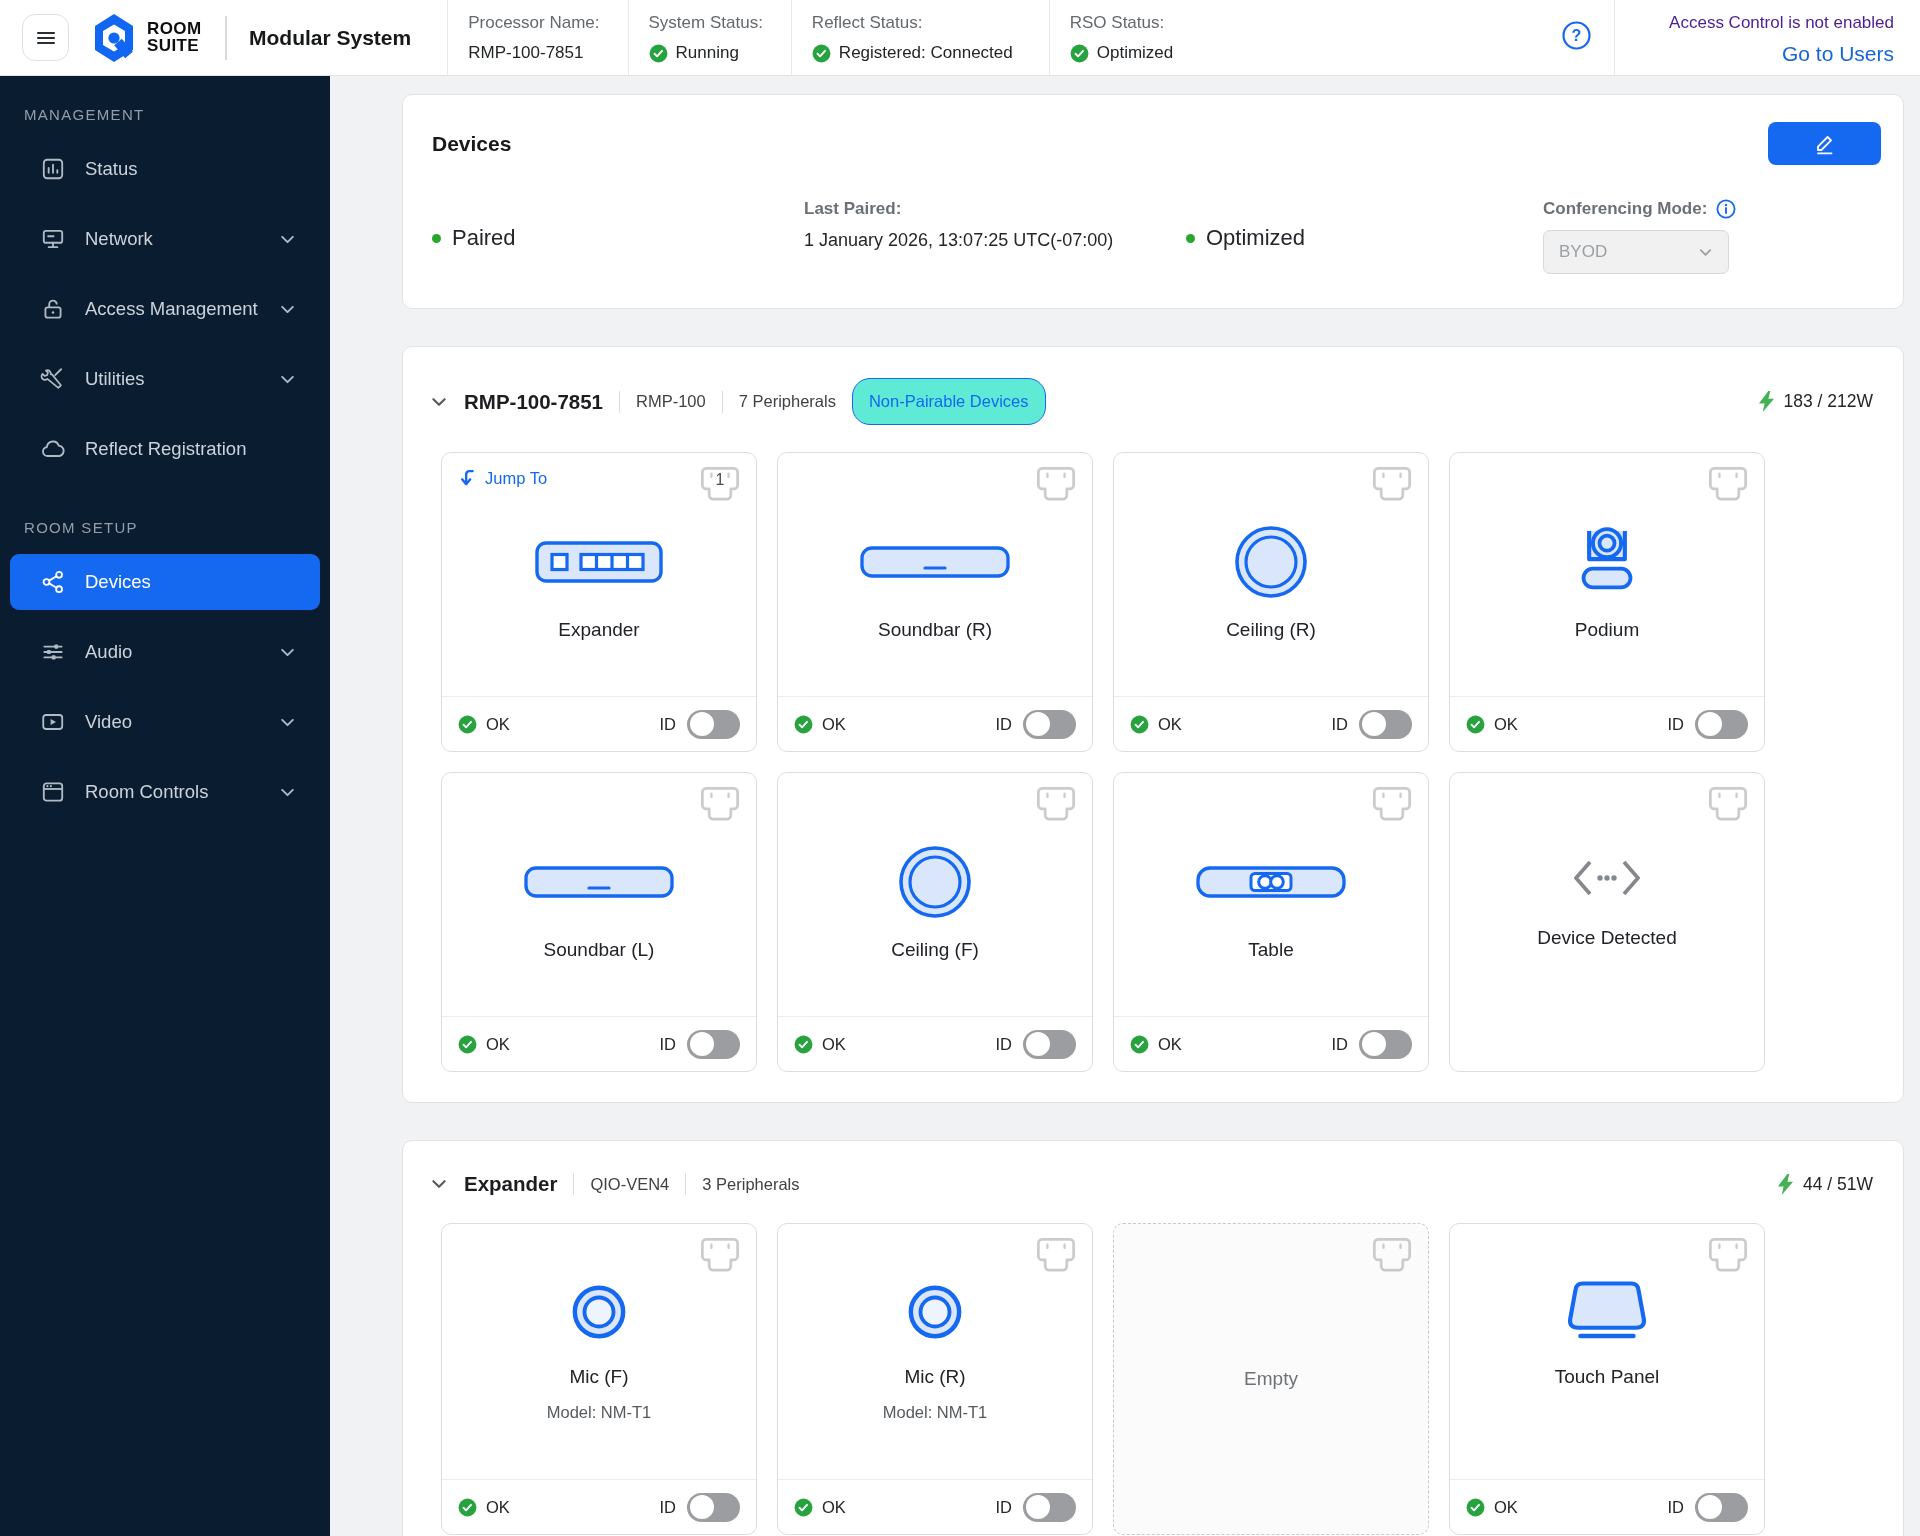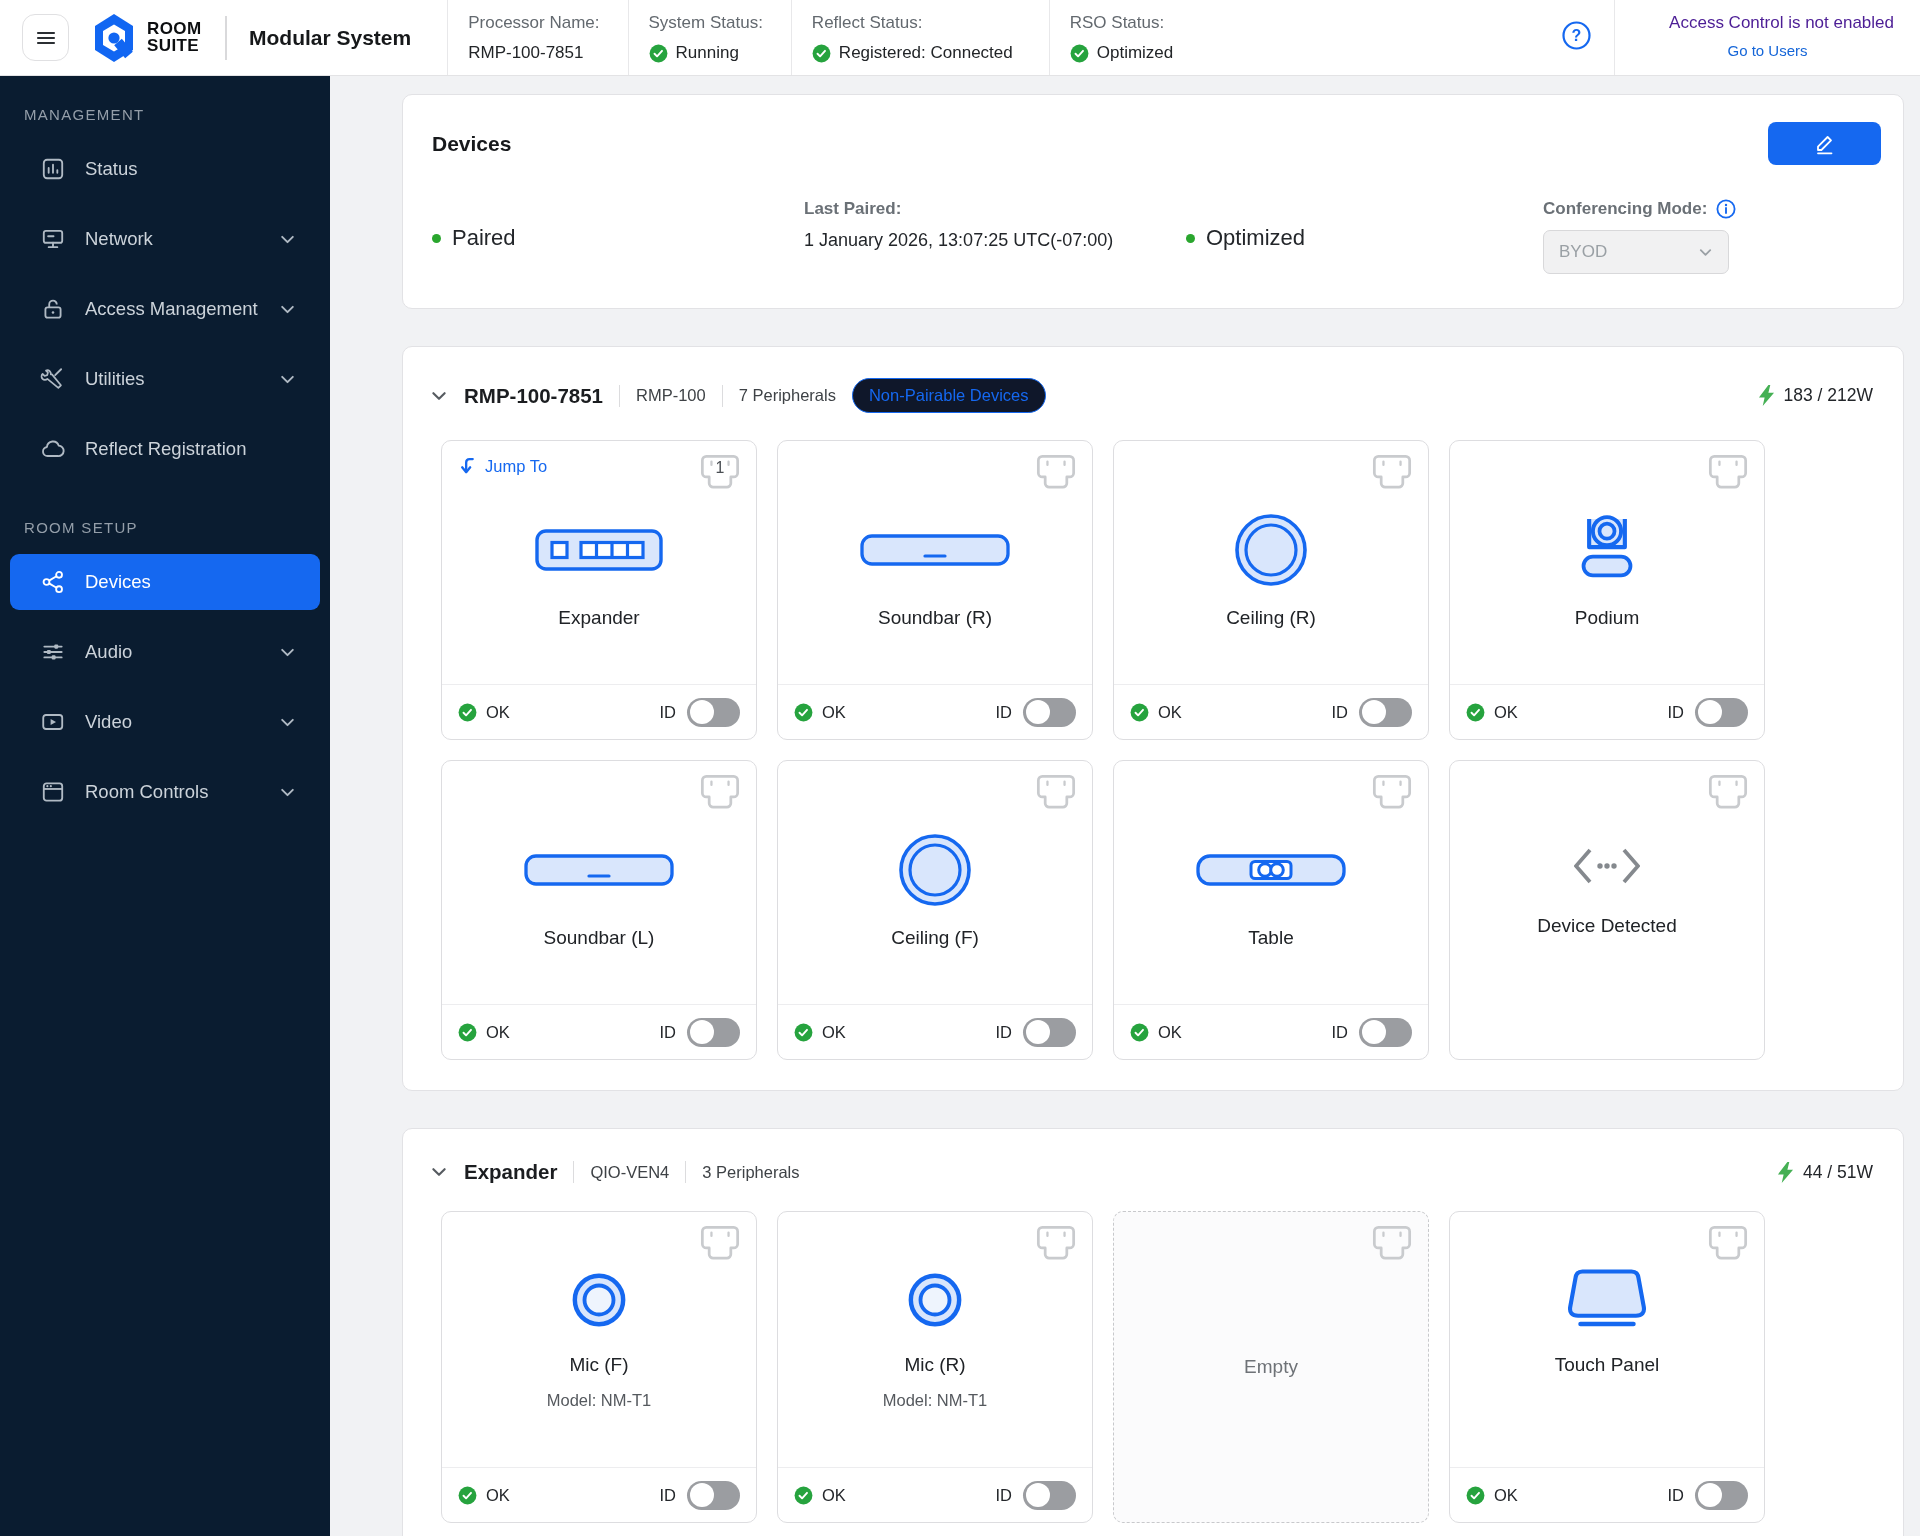--- a/index.html
+++ b/index.html
@@ -16,21 +16,21 @@
   .vdiv { width:1.5px; height:44px; background:#d9d9db; margin:16px 22px 0 24px; }
   .app-title { font-size:21px; font-weight:700; color:#16181a; align-self:center; }
   .hfields { display:flex; margin-left:36px; }
   .hfield { border-left:1px solid #e8e8ea; padding:13px 0 0 20px; }
   .hfield .lbl { font-size:17px; color:#63696f; }
   .hfield .val { display:flex; align-items:center; gap:8px; margin-top:10px; font-size:17px; color:#222528; }
   .hspacer { flex:1; }
   .help { align-self:center; margin-right:22px; cursor:pointer; }
   .access { border-left:1px solid #e8e8ea; padding:13px 26px 0 26px; text-align:right; min-width:306px; }
   .access .l1 { font-size:17px; color:#4c1d95; }
-  .access .l2 { font-size:15px; color:#1465d8; margin-top:9px; cursor:pointer;text-align:center; }
+  .access .l2 { font-size:21px; color:#1465d8; margin-top:9px; cursor:pointer; }
 
   
   .sidebar { position:absolute; top:76px; left:0; bottom:0; width:330px; background:#0a1c30; }
   .nav-label { font-size:15px; letter-spacing:1.3px; color:#949ea9; margin:30px 0 18px 24px; font-weight:500; }
   .nav-label.second { margin-top:42px; }
   .nav-item { height:56px; margin:0 10px 14px 10px; border-radius:9px; display:flex; align-items:center;
     padding:0 24px 0 30px; color:#ccd3da; font-size:18.5px; cursor:pointer; }
   .nav-item .nicon { width:26px; height:26px; margin-right:19px; color:#b0bac4; flex:none; }
   .nav-item .chev { margin-left:auto; color:#b0bac4; display:flex; }
   .nav-item.active { background:#1568f0; color:#fff; }
@@ -58,22 +58,22 @@
   .select { margin-top:11px; width:186px; height:44px; background:#f1f1f2; border:1.5px solid #d8d8da;
     border-radius:7px; display:flex; align-items:center; justify-content:space-between; padding:0 15px;
     color:#9aa0a5; font-size:17px; cursor:default; }
 
   .sec { margin-bottom:37px; padding-bottom:30px; }
   .sec-head { display:flex; align-items:center; padding:31px 30px 0 27px; gap:16px; }
   .sec-chev { color:#565b60; display:flex; cursor:pointer; }
   .sec-name { font-size:20.5px; font-weight:700; color:#1b1d20; }
   .sep { width:1px; height:22px; background:#dcdcde; }
   .sec-model, .sec-per { font-size:16.5px; color:#3e4246; }
-  .pill { border:1.6px solid #1568f0; color:#1568f0; background:#0f172a; border-radius:18px;
-    padding:7px 16px; font-size:16.5px; cursor:pointer; }
+  .pill { border:1.6px solid #1568f0; color:#1568f0; background:#5eead4; border-radius:18px;
+    padding:13px 16px; font-size:16.5px; cursor:pointer; }
   .power { margin-left:auto; display:flex; align-items:center; gap:9px; font-size:17.5px; color:#23262a; }
 
   .cards { display:grid; grid-template-columns:repeat(4,316px); gap:20px; padding:27px 14px 0 38px; }
   .card { position:relative; height:300px; border:1px solid #dddde0; border-radius:10px; background:#fff;
     display:flex; flex-direction:column; cursor:pointer; }
   .sec2 .card { height:312px; }
   .port { position:absolute; top:12px; right:13px; }
   .jump { position:absolute; top:16px; left:18px; display:flex; align-items:center; gap:8px;
     color:#1568f0; font-size:16.5px; cursor:pointer; }
   .iconwrap { height:78px; margin-top:72px; display:flex; align-items:center; justify-content:center; }

